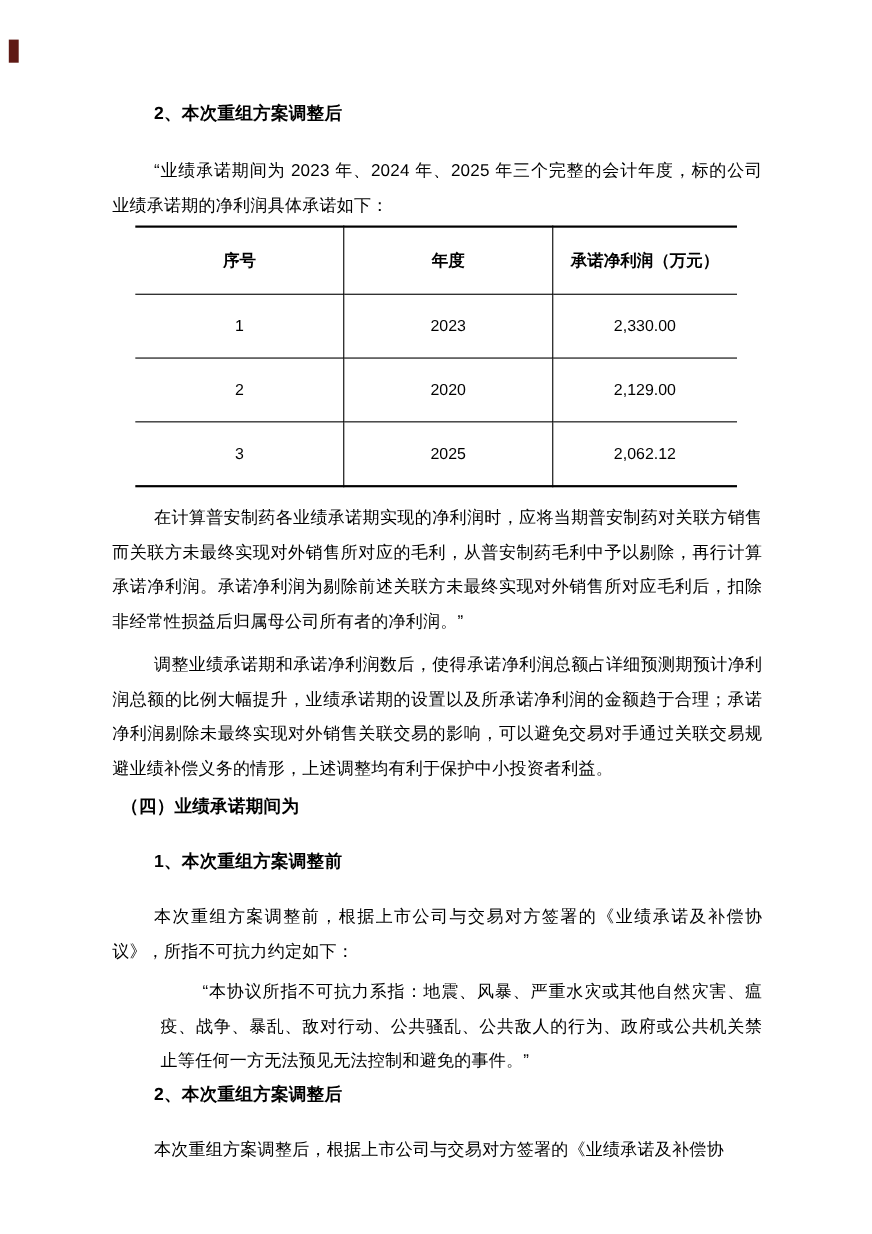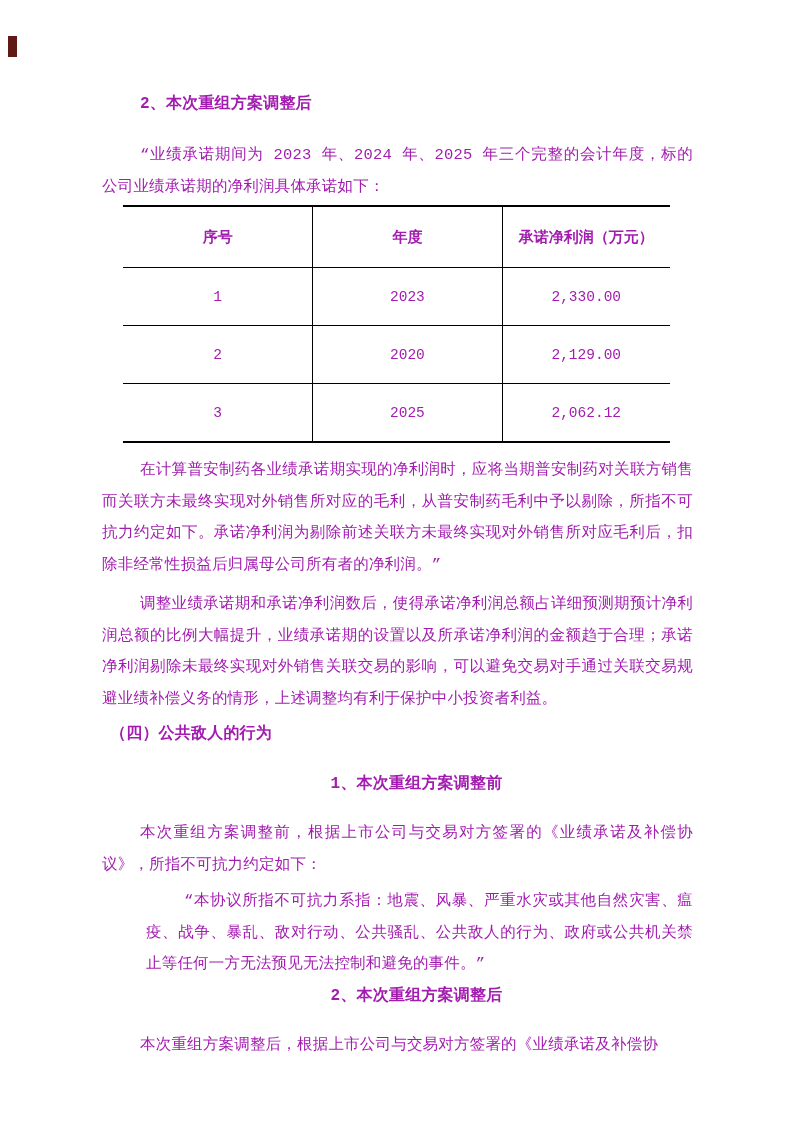--- a/index.html
+++ b/index.html
@@ -1,22 +1,22 @@
 <!DOCTYPE html>
 <html lang="zh"><head>
 <meta charset="utf-8">
 <style>
   html,body{margin:0;padding:0;background:#e8e8e8;}
   .page{
     position:relative;
     width:793px;height:1122px;
     margin:0 auto;
     background:#ffffff;
-    font-family:Liberation Mono, monospace;
-    color:#a21caf;
+    font-family:Liberation Sans, sans-serif;
+    color:#000000;
     overflow:hidden;
   }
   .content{
     position:absolute;
     left:102px;top:93px;right:100px;
   }
   p{
     margin:0 0 8px 0;
     font-size:15.5px;
     line-height:31.5px;
@@ -25,21 +25,21 @@
     letter-spacing:0.2px;
   }
   .heading{
     font-weight:bold;
     font-size:16px;
     line-height:22px;
     margin:0 0 25px 38px;
     letter-spacing:0.2px;
   }
   .heading-paren{margin:0 0 28px 8px;}
-  .mb23{margin-bottom:23px;text-align:center;}
+  .mb23{margin-bottom:23px;}
   .mb0{margin-bottom:0;}
   .mb5{margin-bottom:5px;}
   .mb4{margin-bottom:4px;margin-left:44px;}
   table{
     border-collapse:collapse;
     table-layout:fixed;
     width:547px;
     margin:2px 0 12px 21px;
     border-top:2.5px solid #000;
     border-bottom:2.5px solid #000;
@@ -105,25 +105,25 @@
           <td>2,129.00</td>
         </tr>
         <tr>
           <td>3</td>
           <td>2025</td>
           <td>2,062.12</td>
         </tr>
       </tbody>
     </table>
 
-    <p>在计算普安制药各业绩承诺期实现的净利润时，应将当期普安制药对关联方销售而关联方未最终实现对外销售所对应的毛利，从普安制药毛利中予以剔除，所指不可抗力约定如下。承诺净利润为剔除前述关联方未最终实现对外销售所对应毛利后，扣除非经常性损益后归属母公司所有者的净利润。”</p>
+    <p>在计算普安制药各业绩承诺期实现的净利润时，应将当期普安制药对关联方销售而关联方未最终实现对外销售所对应的毛利，从普安制药毛利中予以剔除，再行计算承诺净利润。承诺净利润为剔除前述关联方未最终实现对外销售所对应毛利后，扣除非经常性损益后归属母公司所有者的净利润。”</p>
 
     <p>调整业绩承诺期和承诺净利润数后，使得承诺净利润总额占详细预测期预计净利润总额的比例大幅提升，业绩承诺期的设置以及所承诺净利润的金额趋于合理；承诺净利润剔除未最终实现对外销售关联交易的影响，可以避免交易对手通过关联交易规避业绩补偿义务的情形，上述调整均有利于保护中小投资者利益。</p>
 
-    <div class="heading heading-paren">（四）公共敌人的行为</div>
+    <div class="heading heading-paren">（四）业绩承诺期间为</div>
 
     <div class="heading mb23">1、本次重组方案调整前</div>
 
     <p class="mb5">本次重组方案调整前，根据上市公司与交易对方签署的《业绩承诺及补偿协议》，所指不可抗力约定如下：</p>
 
     <p class="mb4">“本协议所指不可抗力系指：地震、风暴、严重水灾或其他自然灾害、瘟疫、战争、暴乱、敌对行动、公共骚乱、公共敌人的行为、政府或公共机关禁止等任何一方无法预见无法控制和避免的事件。”</p>
 
     <div class="heading mb23">2、本次重组方案调整后</div>
 
     <p>本次重组方案调整后，根据上市公司与交易对方签署的《业绩承诺及补偿协</p>

